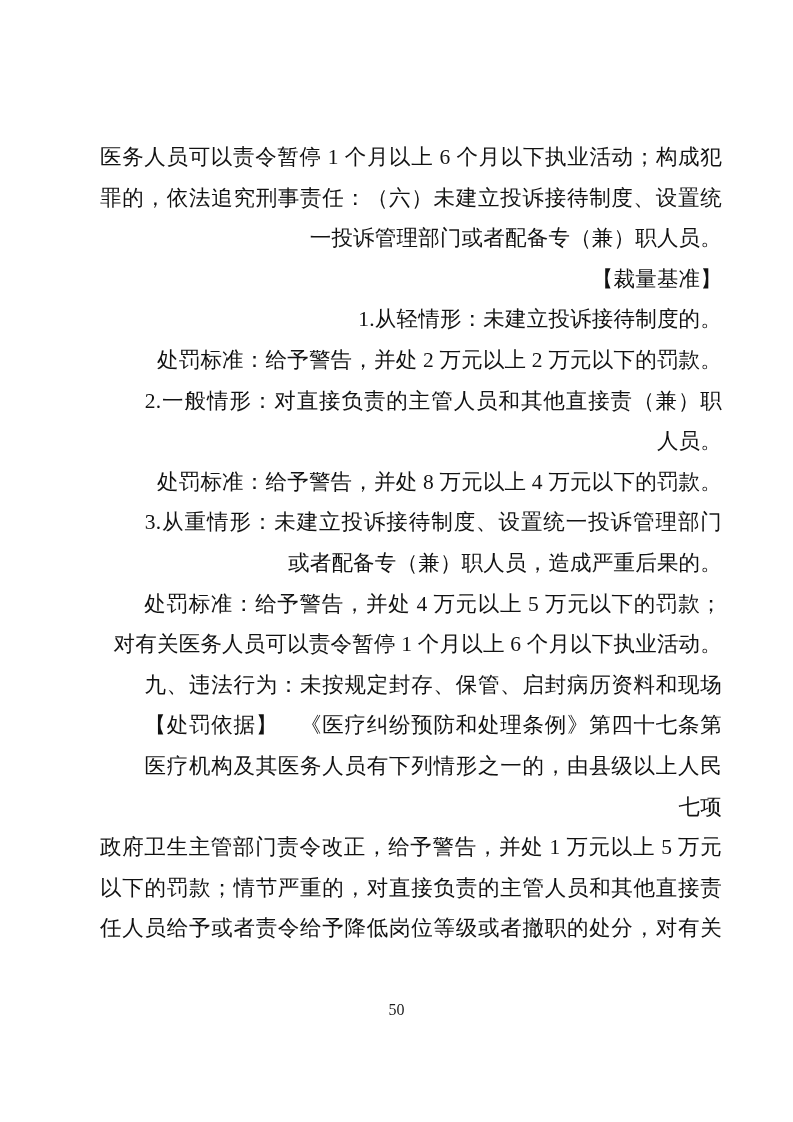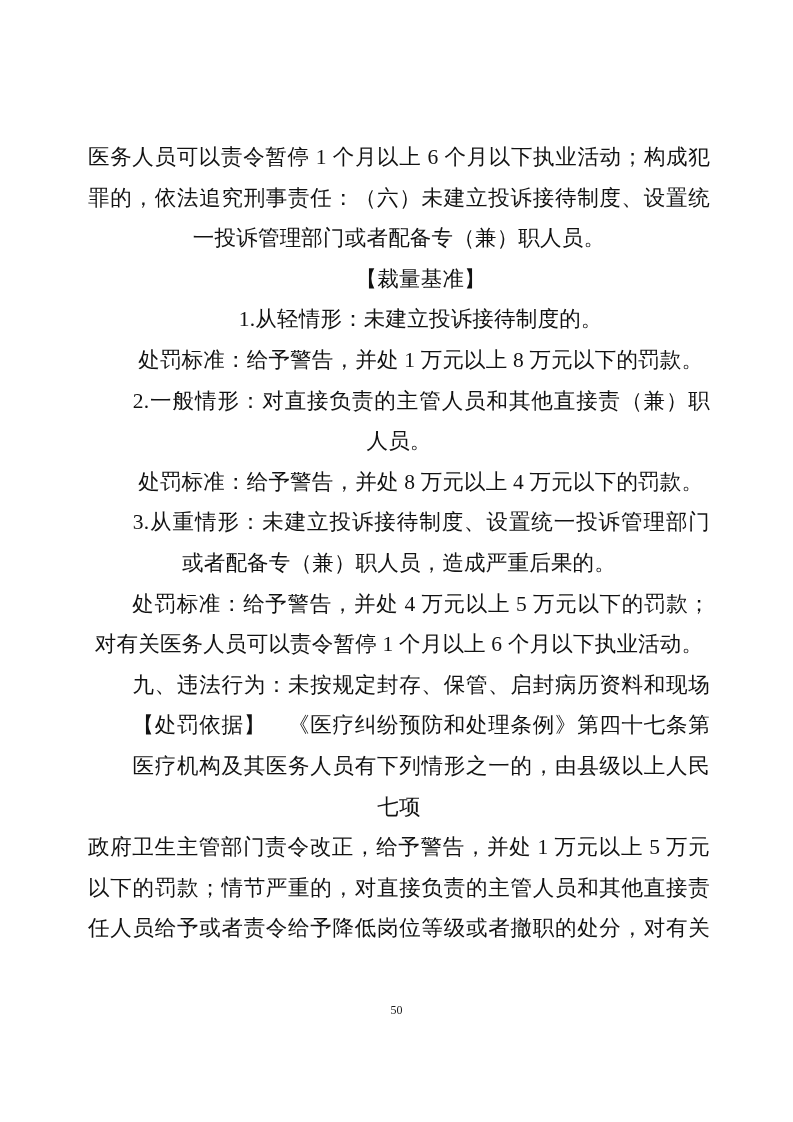--- a/index.html
+++ b/index.html
@@ -10,64 +10,64 @@
   .page {
     position: relative;
     width: 793px;
     height: 1122px;
     background: #ffffff;
     overflow: hidden;
     font-family: "Liberation Serif", "DejaVu Serif", serif;
   }
   .doc-body {
     position: absolute;
-    left: 88px;
+    left: 100px;
     top: 137px;
     width: 622px;
     color: #121212;
     font-size: 21.5px;
   }
   .line {
     height: 40.6px;
     line-height: 40.6px;
-    text-align: center;
+    text-align: right;
     letter-spacing: 0.2px;
   }
   .line.fill {
     text-align: justify;
     text-align-last: justify;
     text-justify: inter-character;
   }
   .line .b {
     font-weight: 400;
   }
   .page-number {
     position: absolute;
     top: 998px;
     left: 0;
     width: 100%;
     height: 24px;
     line-height: 24px;
     text-align: center;
-    font-size: 12px;
+    font-size: 16px;
     color: #1c1c1c;
     font-family: "Liberation Serif", "DejaVu Serif", serif;
   }
 </style>
 </head>
 <body>
 
 <div class="page">
   <div class="doc-body">
       <div class="line fill"><span>医务人员可以责令暂停 1 个月以上 6 个月以下执业活动；构成犯</span></div>
       <div class="line fill"><span>罪的，依法追究刑事责任：（六）未建立投诉接待制度、设置统</span></div>
       <div class="line"><span>一投诉管理部门或者配备专（兼）职人员。</span></div>
       <div class="line"><span>　　</span><span class="b">【裁量基准】</span></div>
       <div class="line"><span>　　</span><span class="b">1.从轻情形：</span><span>未建立投诉接待制度的。</span></div>
-      <div class="line"><span>　　</span><span class="b">处罚标准：</span><span>给予警告，并处 1 万元以上 8 万元以下的罚款。</span></div>
+      <div class="line"><span>　　</span><span class="b">处罚标准：</span><span>给予警告，并处 2 万元以上 2 万元以下的罚款。</span></div>
       <div class="line fill"><span>　　</span><span class="b">2.一般情形：</span><span>对直接负责的主管人员和其他直接责（兼）职</span></div>
       <div class="line"><span>人员。</span></div>
       <div class="line"><span>　　</span><span class="b">处罚标准：</span><span>给予警告，并处 8 万元以上 4 万元以下的罚款。</span></div>
       <div class="line fill"><span>　　</span><span class="b">3.从重情形：</span><span>未建立投诉接待制度、设置统一投诉管理部门</span></div>
       <div class="line"><span>或者配备专（兼）职人员，造成严重后果的。</span></div>
       <div class="line fill"><span>　　</span><span class="b">处罚标准：</span><span>给予警告，并处 4 万元以上 5 万元以下的罚款；</span></div>
       <div class="line"><span>对有关医务人员可以责令暂停 1 个月以上 6 个月以下执业活动。</span></div>
       <div class="line fill"><span>　　九、违法行为：未按规定封存、保管、启封病历资料和现场</span></div>
       <div class="line fill"><span>　　</span><span class="b">【处罚依据】　《医疗纠纷预防和处理条例》第四十七条第</span></div>
       <div class="line fill"><span>　　医疗机构及其医务人员有下列情形之一的，由县级以上人民</span></div>

